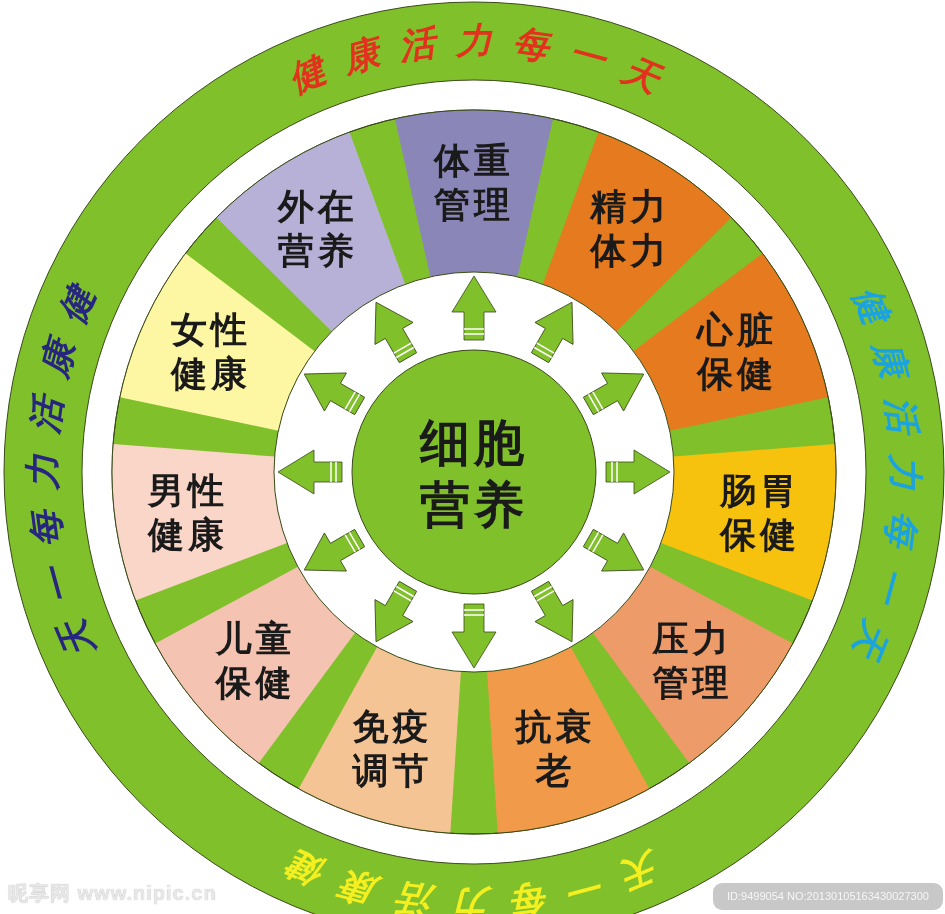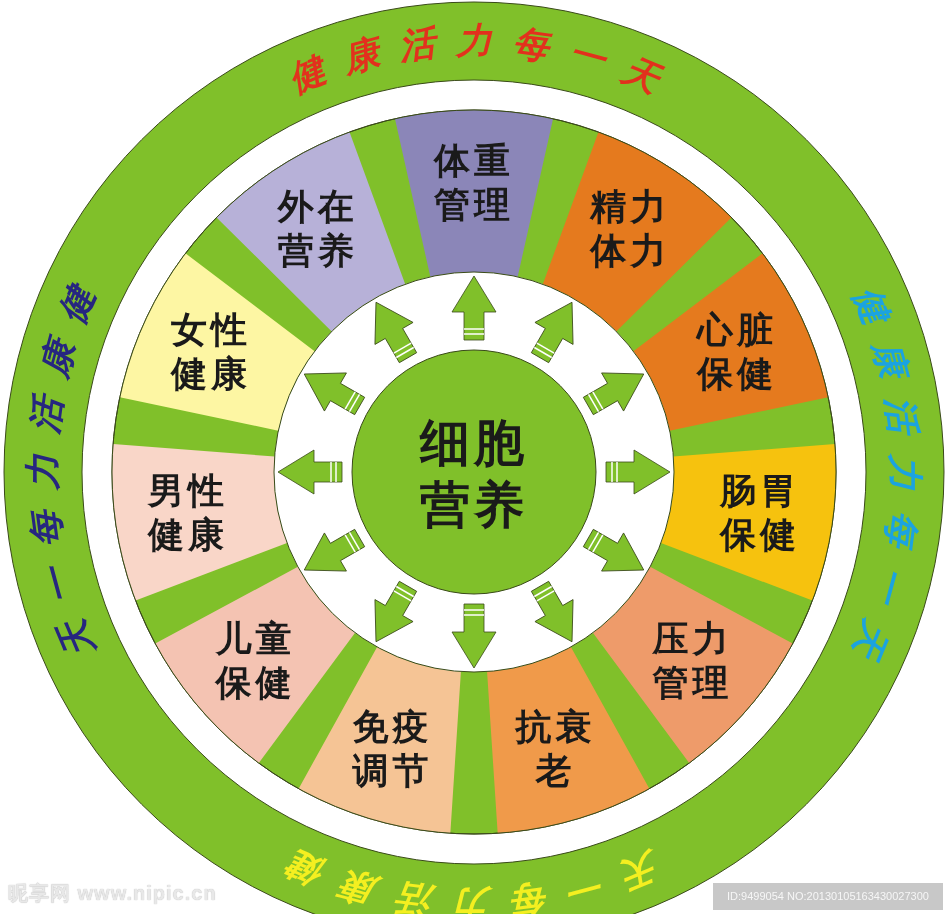--- a/index.html
+++ b/index.html
@@ -2,21 +2,21 @@
 <html><head>
 <meta charset="utf-8">
 <style>
   html,body{margin:0;padding:0;background:#ffffff;}
   body{width:945px;height:914px;overflow:hidden;position:relative;font-family:"DejaVu Sans","Liberation Sans",sans-serif;}
   #wheel{position:absolute;left:0;top:0;}
   .seg-label{font-family:"DejaVu Sans","Liberation Sans",sans-serif;font-weight:bold;font-size:36px;fill:#1a1a1a;letter-spacing:4px;}
   .core-label{font-family:"DejaVu Sans","Liberation Sans",sans-serif;font-weight:bold;font-size:50px;fill:#1a1a1a;letter-spacing:4px;}
   .ring-char{font-family:"DejaVu Serif","Liberation Serif",serif;font-weight:bold;font-style:italic;font-size:36px;}
   .watermark-left{position:absolute;left:8px;top:880px;font-family:"Liberation Sans",sans-serif;font-size:20px;color:#e8e8e8;font-weight:bold;letter-spacing:1px;text-shadow:0 0 1px #aaa;}
-  .watermark-right{position:absolute;left:713px;top:883px;width:230px;height:27px;background:#c8c8c8;color:#f6f6f6;font-family:"Liberation Sans",sans-serif;font-size:11px;line-height:27px;text-align:center;}
+  .watermark-right{position:absolute;left:713px;top:883px;width:230px;height:27px;background:#c8c8c8;color:#f6f6f6;font-family:"Liberation Sans",sans-serif;font-size:11px;line-height:27px;text-align:center;border-radius:9px;}
 </style>
 </head>
 <body>
 
 <svg id="wheel" width="945" height="914" viewBox="0 0 945 914" xmlns="http://www.w3.org/2000/svg">
   <g id="outer-ring">
       <circle cx="474" cy="472" r="470" fill="#80c02a" stroke="#3a4a1a" stroke-width="1"></circle>
       <circle cx="474" cy="472" r="392" fill="#ffffff" stroke="#3a4a1a" stroke-width="1"></circle>
     </g>
   <g id="segments">

